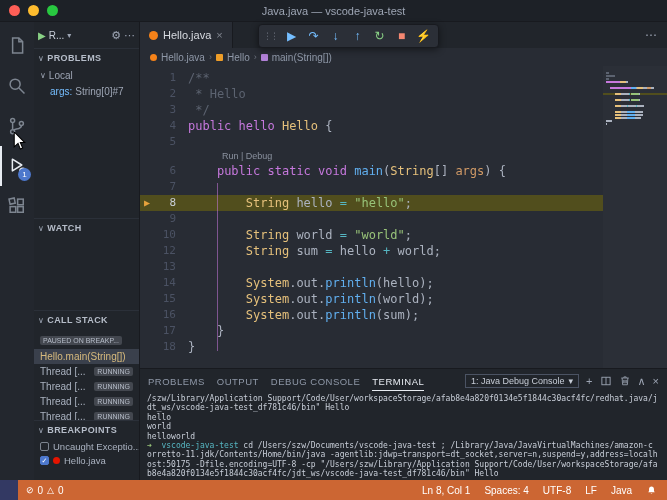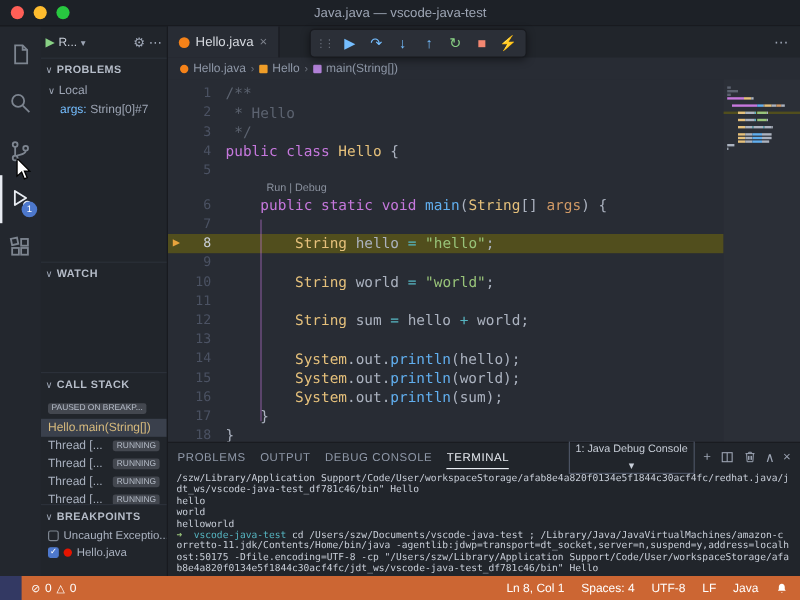--- a/index.html
+++ b/index.html
@@ -89,21 +89,21 @@
   .mrow span { display:inline-block; height:2px; }
   .mrow.mcurrent { background:#514e1d; }
   .mspace { background:transparent; }
 
   
   .panel { height:112px; flex:none; background:#21252b; border-top:1px solid #181a1f; display:flex; flex-direction:column; }
   .panel-header { height:24px; flex:none; display:flex; align-items:center; padding:0 8px; gap:12px; }
   .ptab { font-size:9.5px; letter-spacing:.5px; color:#8f98a8; padding:4px 0 3px; border-bottom:1px solid transparent; white-space:nowrap;text-align:center; }
   .ptab.active { color:#e8ecf2; border-bottom-color:#e8ecf2; }
   .panel-right { margin-left:auto; display:flex; align-items:center; gap:7px; color:#9da5b4; }
-  .console-select { display:flex; align-items:center; gap:4px; border:1px solid #4b5363; padding:1px 5px; font-size:9px; color:#c8ced8; white-space:nowrap;flex-direction:column; }
+  .console-select { display:flex; align-items:center; gap:4px; border:1px solid #4b5363; padding:1px 5px; font-size:9px; color:#c8ced8; white-space:nowrap; }
   .picon { font-size:11px; display:flex; align-items:center; }
   .terminal { flex:1; padding:1px 7px; font-family:"DejaVu Sans Mono", monospace; font-size:8px; line-height:9.4px; color:#c8ced8; overflow:hidden; }
   .trow { white-space:pre; overflow:hidden; }
   .t-green { color:#98c379; } .t-cyan { color:#56b6c2; }
 
   
   .statusbar { height:20px; flex:none; background:#cc6633; color:#fff; display:flex; align-items:center; font-size:10px; }
   .sb-corner { width:18px; height:100%; background:#333963; flex:none; }
   .sb-group { display:flex; align-items:center; gap:4px; padding:0 8px; }
   .sb-right { margin-left:auto; display:flex; align-items:center; gap:14px; padding-right:10px; }
@@ -282,29 +282,28 @@
         <span class="bc-sep">›</span>
         <span class="sym mth"></span>
         <span>main(String[])</span>
       </div>
 
       <div class="code-area">
         <div class="code-lines">
             <div class="line"><span class="glyph"></span><span class="ln">1</span><span class="txt"><span class="tok-cm">/**</span></span></div>
             <div class="line"><span class="glyph"></span><span class="ln">2</span><span class="txt"><span class="tok-cm"> * Hello</span></span></div>
             <div class="line"><span class="glyph"></span><span class="ln">3</span><span class="txt"><span class="tok-cm"> */</span></span></div>
-            <div class="line"><span class="glyph"></span><span class="ln">4</span><span class="txt"><span class="tok-kw">public class </span><span class="tok-cl">Hello</span><span class="tok-pl"> {</span></span></div>
+            <div class="line"><span class="glyph"></span><span class="ln">4</span><span class="txt"><span class="tok-kw">public hello </span><span class="tok-cl">Hello</span><span class="tok-pl"> {</span></span></div>
             <div class="line"><span class="glyph"></span><span class="ln">5</span><span class="txt"></span></div>
             <div class="codelens">Run | Debug</div>
             <div class="line"><span class="glyph"></span><span class="ln">6</span><span class="txt"><span class="tok-pl">    </span><span class="tok-kw">public static void </span><span class="tok-fn">main</span><span class="tok-pl">(</span><span class="tok-cl">String</span><span class="tok-pl">[] </span><span class="tok-pm">args</span><span class="tok-pl">) {</span></span></div>
             <div class="line"><span class="glyph"></span><span class="ln">7</span><span class="txt"></span></div>
             <div class="line current"><span class="glyph">▶</span><span class="ln">8</span><span class="txt"><span class="tok-pl">        </span><span class="tok-cl">String</span><span class="tok-pl"> hello </span><span class="tok-op">=</span><span class="tok-pl"> </span><span class="tok-st">"hello"</span><span class="tok-pl">;</span></span></div>
             <div class="line"><span class="glyph"></span><span class="ln">9</span><span class="txt"></span></div>
             <div class="line"><span class="glyph"></span><span class="ln">10</span><span class="txt"><span class="tok-pl">        </span><span class="tok-cl">String</span><span class="tok-pl"> world </span><span class="tok-op">=</span><span class="tok-pl"> </span><span class="tok-st">"world"</span><span class="tok-pl">;</span></span></div>
-            <div class="line"><span class="glyph"></span><span class="ln">11</span><span class="txt"></span></div>
             <div class="line"><span class="glyph"></span><span class="ln">12</span><span class="txt"><span class="tok-pl">        </span><span class="tok-cl">String</span><span class="tok-pl"> sum </span><span class="tok-op">=</span><span class="tok-pl"> hello </span><span class="tok-op">+</span><span class="tok-pl"> world</span><span class="tok-pl">;</span></span></div>
             <div class="line"><span class="glyph"></span><span class="ln">13</span><span class="txt"></span></div>
             <div class="line"><span class="glyph"></span><span class="ln">14</span><span class="txt"><span class="tok-pl">        </span><span class="tok-cl">System</span><span class="tok-pl">.out.</span><span class="tok-fn">println</span><span class="tok-pl">(hello);</span></span></div>
             <div class="line"><span class="glyph"></span><span class="ln">15</span><span class="txt"><span class="tok-pl">        </span><span class="tok-cl">System</span><span class="tok-pl">.out.</span><span class="tok-fn">println</span><span class="tok-pl">(world);</span></span></div>
             <div class="line"><span class="glyph"></span><span class="ln">16</span><span class="txt"><span class="tok-pl">        </span><span class="tok-cl">System</span><span class="tok-pl">.out.</span><span class="tok-fn">println</span><span class="tok-pl">(sum);</span></span></div>
             <div class="line"><span class="glyph"></span><span class="ln">17</span><span class="txt"><span class="tok-pl">    }</span></span></div>
             <div class="line"><span class="glyph"></span><span class="ln">18</span><span class="txt"><span class="tok-pl">}</span></span></div>
           </div>
         <div class="guide-purple"></div>
         <div class="minimap">

